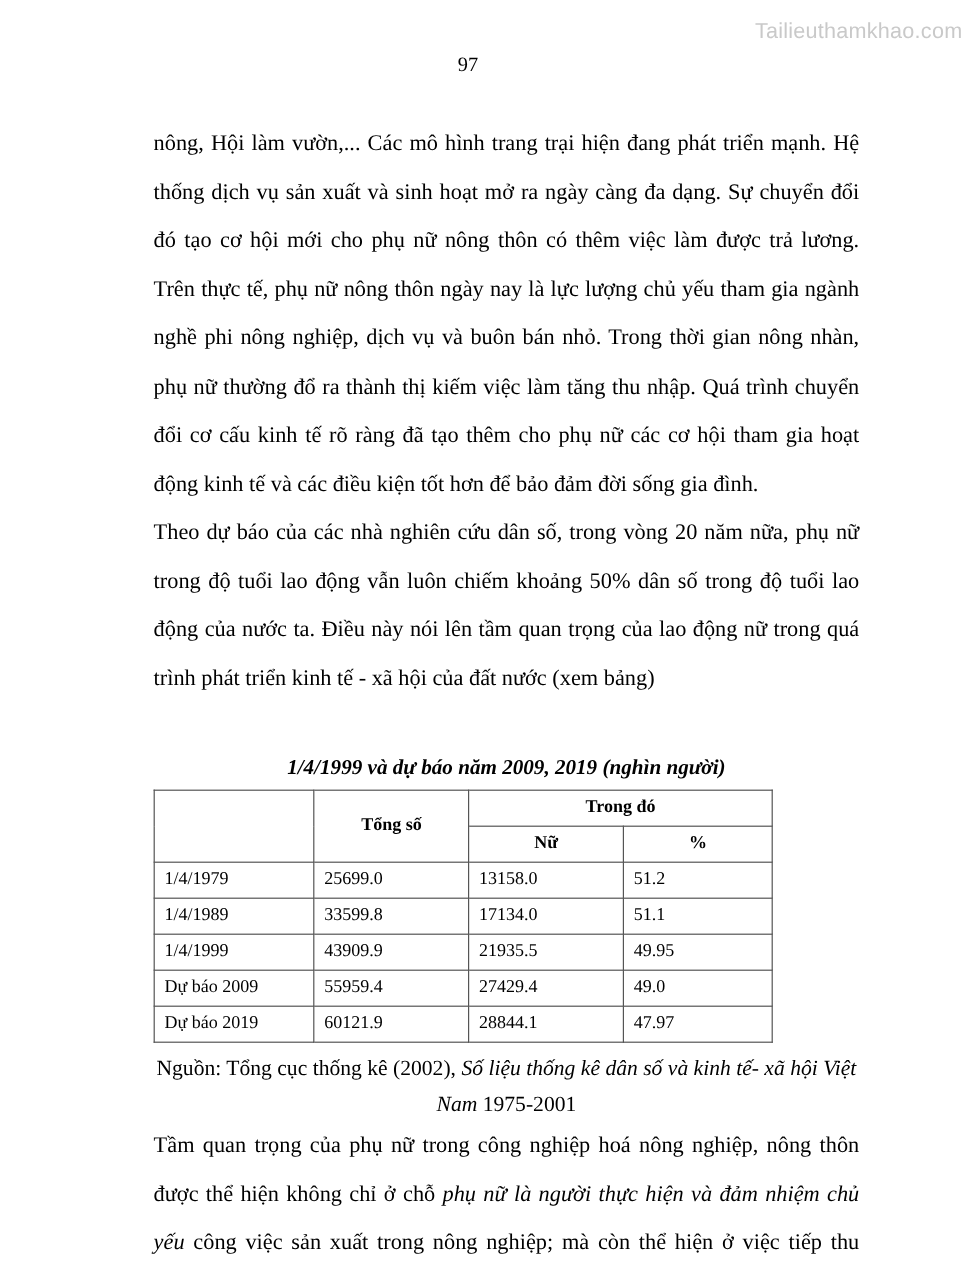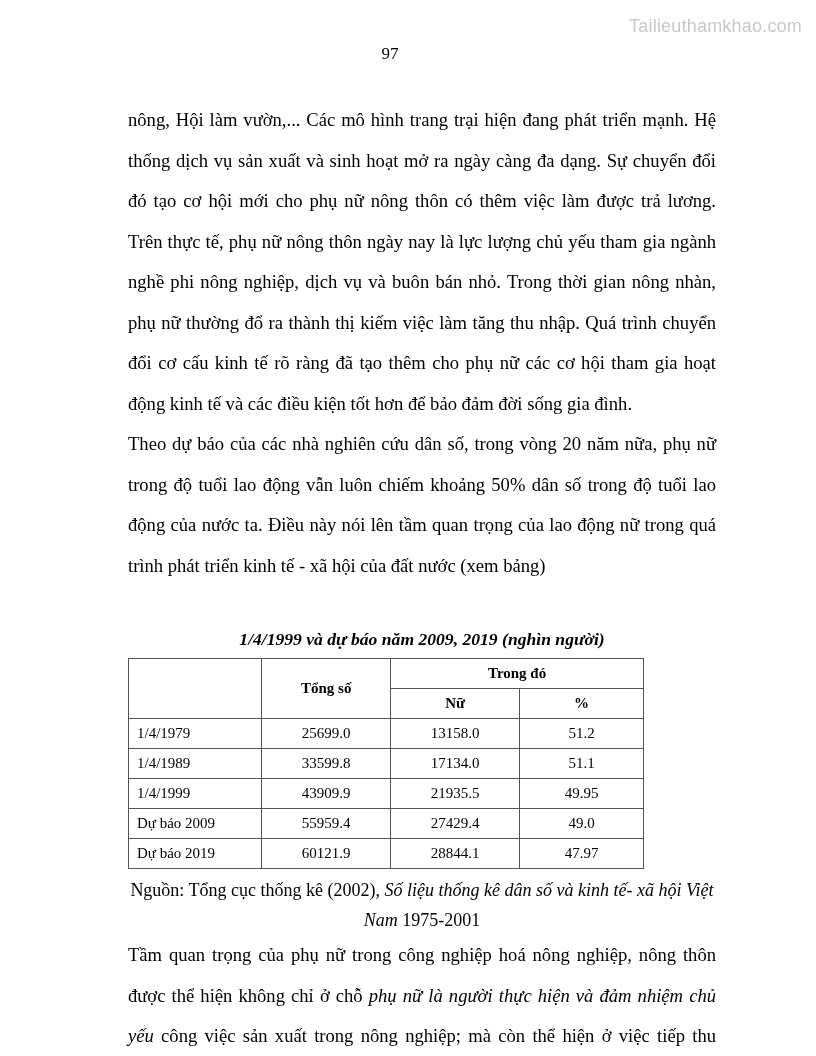--- a/index.html
+++ b/index.html
@@ -56,21 +56,21 @@
   }
   table.tbl td, table.tbl th {
     border:1px solid #555555;
     padding:2px 8px;
     height:25px;
     font-weight:normal;
     vertical-align:middle;
   }
   table.tbl th { font-weight:bold; text-align:center; }
   .c-label { width:150px; text-align:left; }
-  .c-num { width:146px; text-align:center; }
+  .c-num { width:146px; }
 
   .source {
     margin:6px 0 0 0;
     font-size:18px;
     line-height:30px;
     text-align:center;
   }
   .source .it { font-style:italic; }
 
   .after-table { margin-top:6px; }

